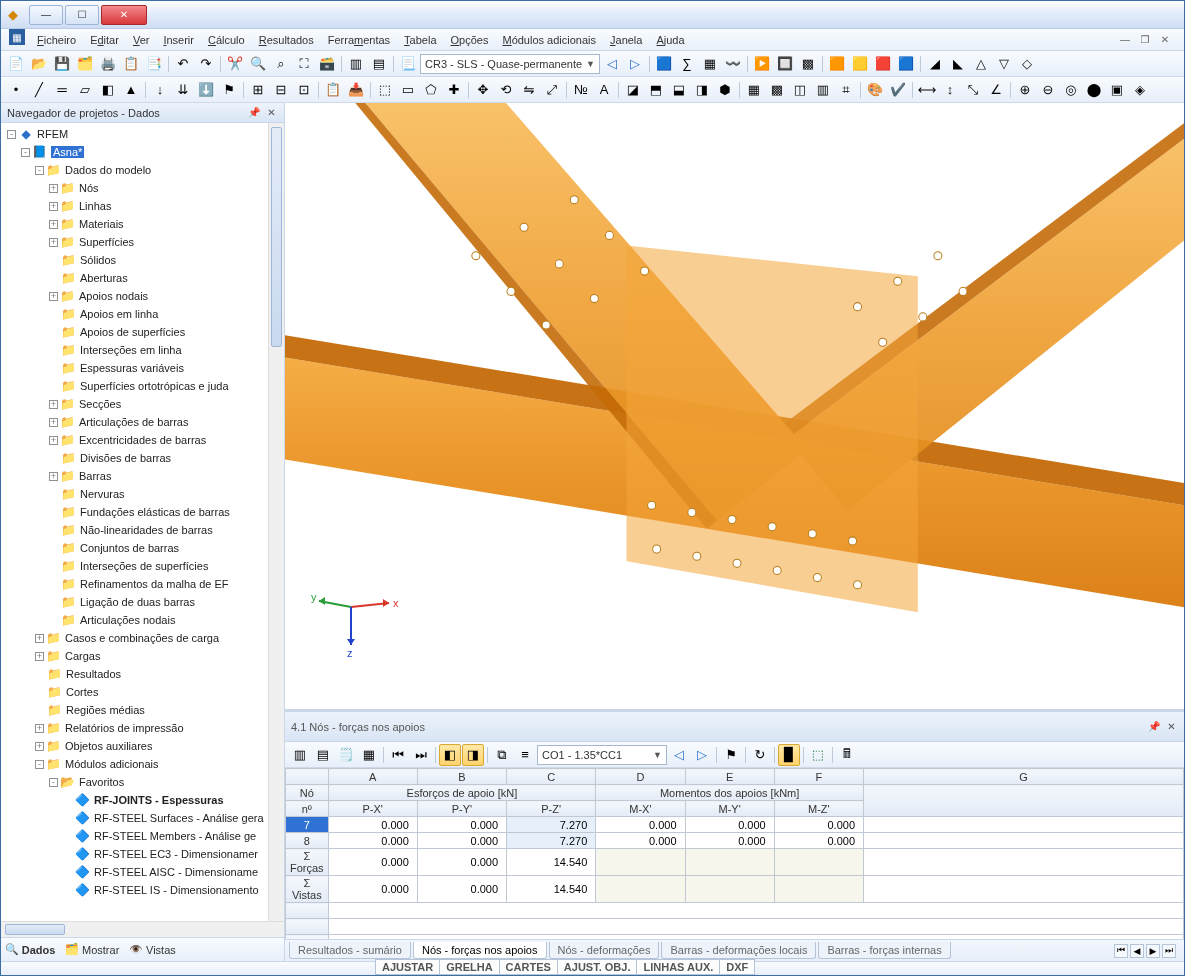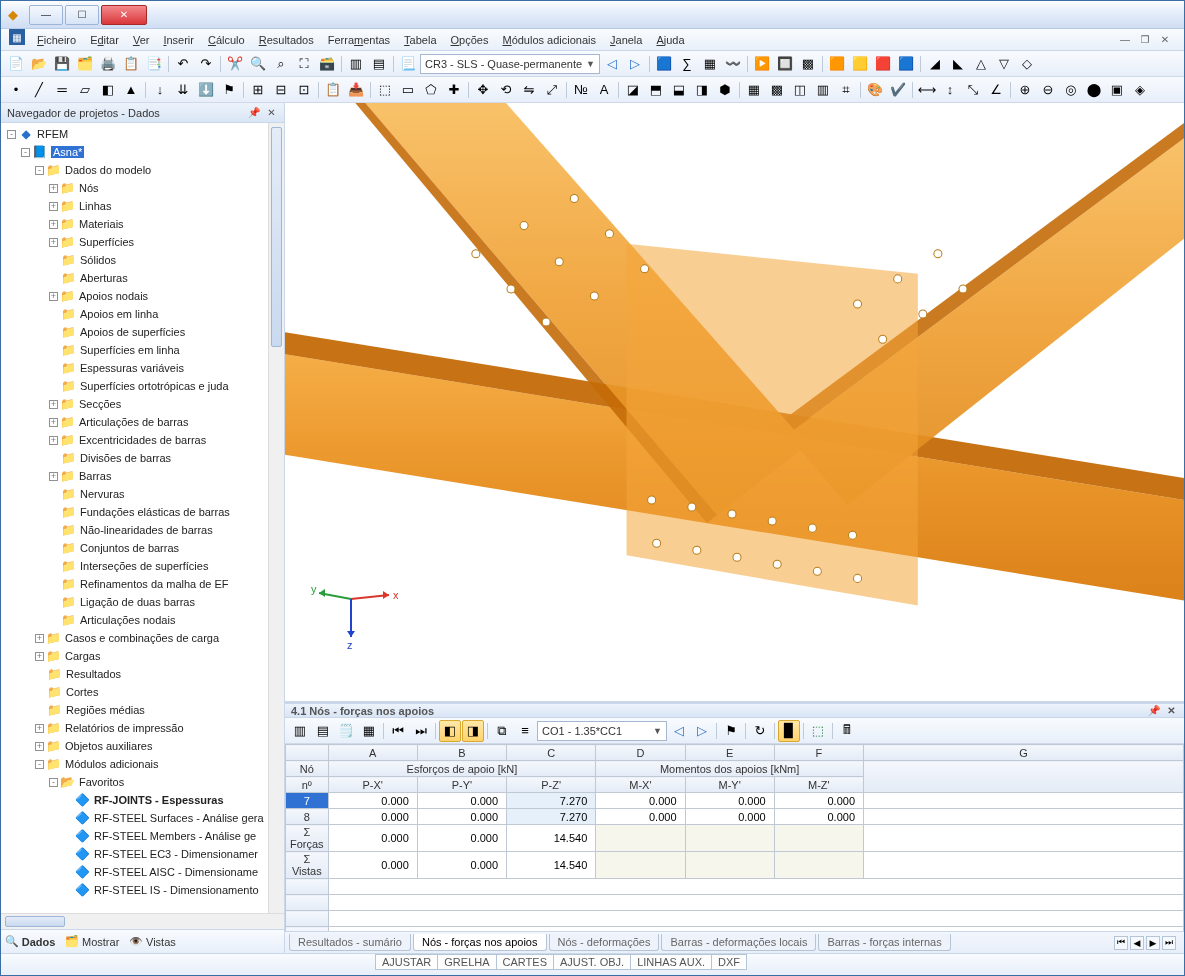--- a/index.html
+++ b/index.html
@@ -56,21 +56,21 @@
 
 
 .content-col{flex:1;display:flex;flex-direction:column;background:#fff;}
 .viewport{flex:1;position:relative;background:#fff;border-bottom:2px solid #cad7e8;overflow:hidden;}
 .viewport svg{width:100%;height:100%;}
 
 .axis-indicator{position:absolute;left:26px;bottom:50px;}
 
 
 .table-panel{height:250px;display:flex;flex-direction:column;border-top:1px solid #cad7e8;}
-.table-header{height:14px;background:linear-gradient(#edf3fb,#d9e5f5);display:flex;align-items:center;padding:0 6px;color:#555;border-bottom:1px solid #cad7e8;font-weight:bold;}
+.table-header{height:30px;background:linear-gradient(#edf3fb,#d9e5f5);display:flex;align-items:center;padding:0 6px;color:#555;border-bottom:1px solid #cad7e8;}
 .table-header .hbtns{margin-left:auto;display:flex;gap:4px;}
 .table-toolbar{height:26px;background:linear-gradient(#f8fbfe,#e8effa);border-bottom:1px solid #cfd9e8;display:flex;align-items:center;padding:0 4px;gap:1px;}
 .tgl{background:linear-gradient(#ffe8a8,#ffd36b);border:1px solid #d8a830;}
 .grid-area{flex:1;overflow:auto;background:#fff;}
 .grid-table{border-collapse:collapse;width:100%;}
 .grid-table th,.grid-table td{border:1px solid #c0c8d4;padding:1px 4px;font-size:11px;text-align:center;background:#fff;height:16px;}
 .grid-table th{background:linear-gradient(#f4f7fc,#e4ebf6);font-weight:normal;color:#333;}
 .grid-table th.colh{min-width:76px;}
 .grid-table .rowh{background:linear-gradient(#f4f7fc,#e4ebf6);width:42px;}
 .grid-table .sel-row .rowh{background:#2f72d4;color:#fff;}
@@ -78,21 +78,21 @@
 .grid-table td.hl{background:#e6f0fb;}
 .grid-table td.dis{background:#f6f6ec;}
 .table-tabs{height:22px;background:linear-gradient(#f2f6fc,#e8effa);border-top:1px solid #cad7e8;display:flex;align-items:center;padding:0 4px;gap:2px;}
 .ttab{border:1px solid #b6c4d8;border-top:none;background:#fff;padding:2px 8px;color:#444;font-size:11px;border-radius:0 0 3px 3px;}
 .ttab.active{background:#fff;font-weight:400;color:#000;}
 .ttab:not(.active){background:#eef3fb;color:#666;text-align:right;}
 .table-tabs .nav-arrows{margin-left:auto;display:flex;gap:2px;padding-right:4px;}
 .nav-ar{width:14px;height:14px;display:flex;align-items:center;justify-content:center;border:1px solid #b6c4d8;background:#f5f8fc;font-size:9px;}
 
 
-.statusbar{height:22px;background:linear-gradient(#f8fbfe,#e8effa);border-top:1px solid #cad7e8;display:flex;align-items:flex-start;padding:0 4px;gap:0;}
+.statusbar{height:14px;background:linear-gradient(#f8fbfe,#e8effa);border-top:1px solid #cad7e8;display:flex;align-items:flex-end;padding:0 4px;gap:0;font-weight:bold;}
 .status-cell{border:1px solid #b6c4d8;padding:1px 6px;background:#fdfdfd;margin-right:-1px;font-size:11px;color:#555;}
 
 
 .tree-hscroll{height:16px;background:#f0f0f0;border-top:1px solid #ddd;position:relative;}
 .tree-hscroll .hthumb{position:absolute;top:2px;bottom:2px;left:4px;width:60px;background:linear-gradient(#e4ecf8,#c9d9ef);border:1px solid #9fb7d6;border-radius:2px;}
 
 u.mn{text-decoration:underline;}
 </style>
 </head>
 <body>
@@ -333,21 +333,21 @@
               <span class="trow-label">Apoios em linha</span>
             </div>
             <div class="tree-row" style="padding-left: 44px;">
               <span class="tw">&nbsp;</span>
               <span class="ticon folder">📁</span>
               <span class="trow-label">Apoios de superfícies</span>
             </div>
             <div class="tree-row" style="padding-left: 44px;">
               <span class="tw">&nbsp;</span>
               <span class="ticon folder">📁</span>
-              <span class="trow-label">Superfícies em linha</span>
+              <span class="trow-label">Interseções em linha</span>
             </div>
             <div class="tree-row" style="padding-left: 44px;">
               <span class="tw">&nbsp;</span>
               <span class="ticon folder">📁</span>
               <span class="trow-label">Espessuras variáveis</span>
             </div>
             <div class="tree-row" style="padding-left: 44px;">
               <span class="tw">&nbsp;</span>
               <span class="ticon folder">📁</span>
               <span class="trow-label">Superfícies ortotrópicas e juda</span>

